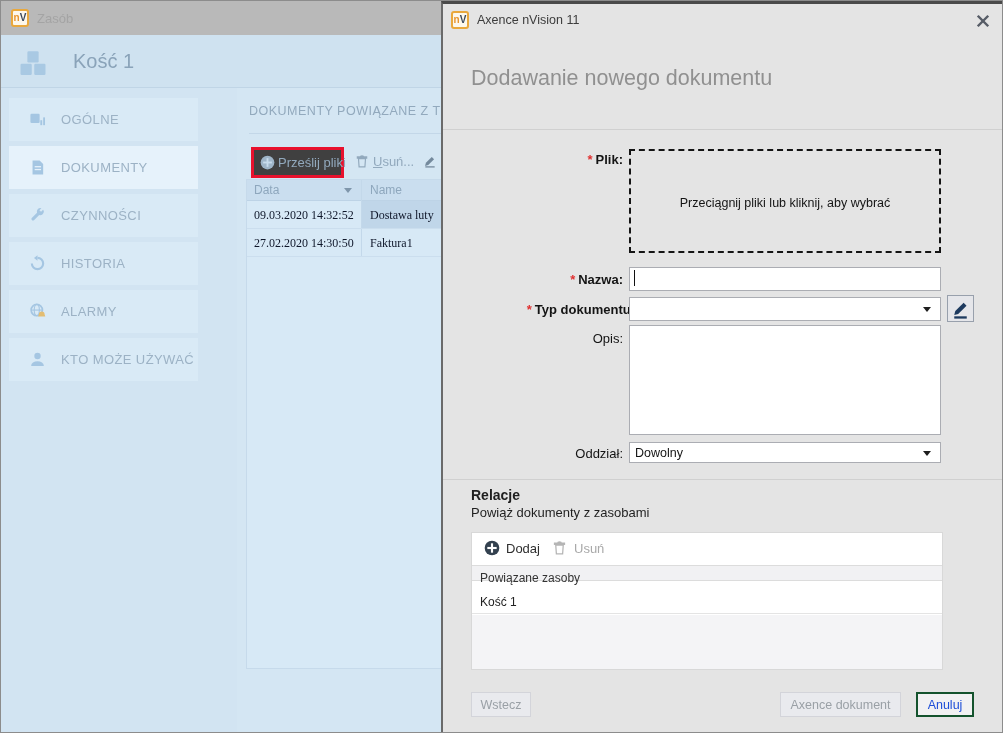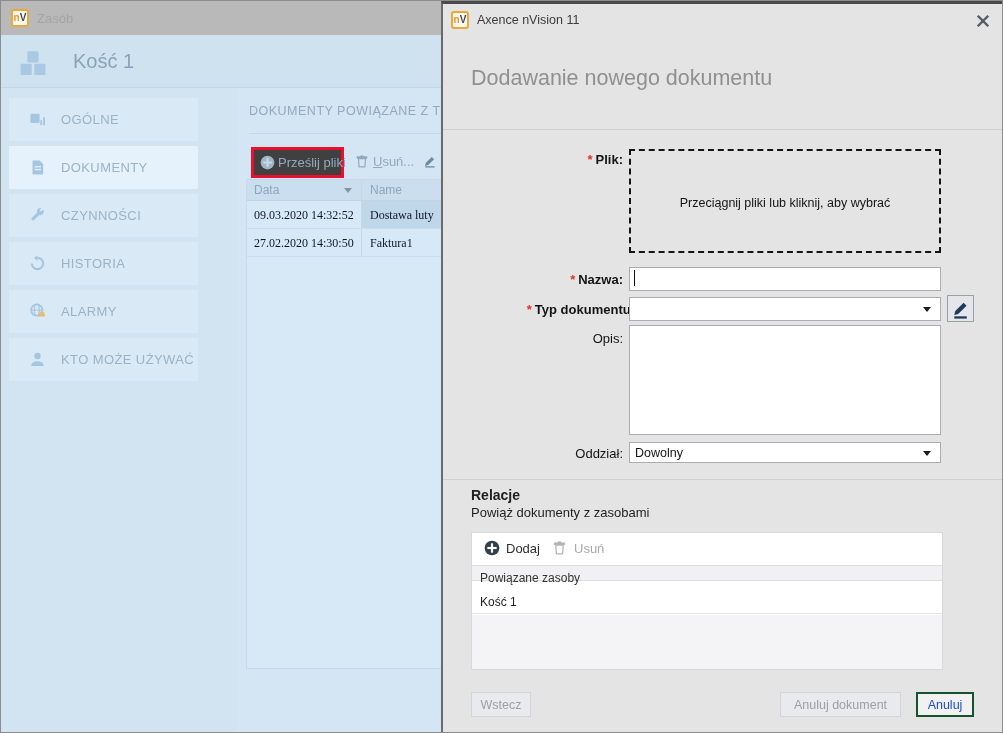--- a/index.html
+++ b/index.html
@@ -297,17 +297,17 @@
       <div class="rel-thead">
         <div class="rel-th">Powiązane zasoby</div>
       </div>
       <div class="rel-row">
         <div class="rel-cell">Kość 1</div>
       </div>
       <div class="rel-filler"></div>
     </div>
 
     <button class="btn btn-disabled" id="btn-back">Wstecz</button>
-    <button class="btn btn-disabled" id="btn-submit">Anuluj dokument</button>
+    <button class="btn btn-disabled" id="btn-submit">Axence dokument</button>
     <button class="btn btn-default" id="btn-cancel">Anuluj</button>
   </div>
 
 </div>
 
 </body></html>

